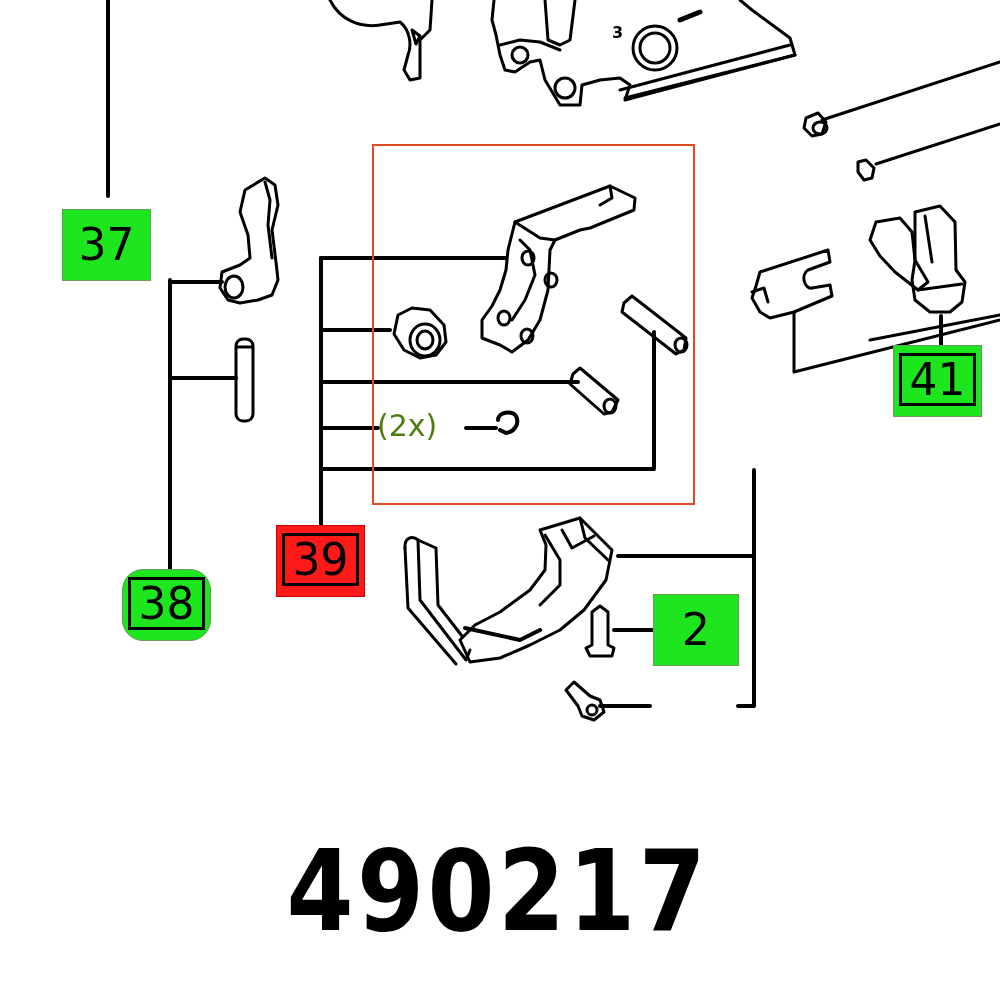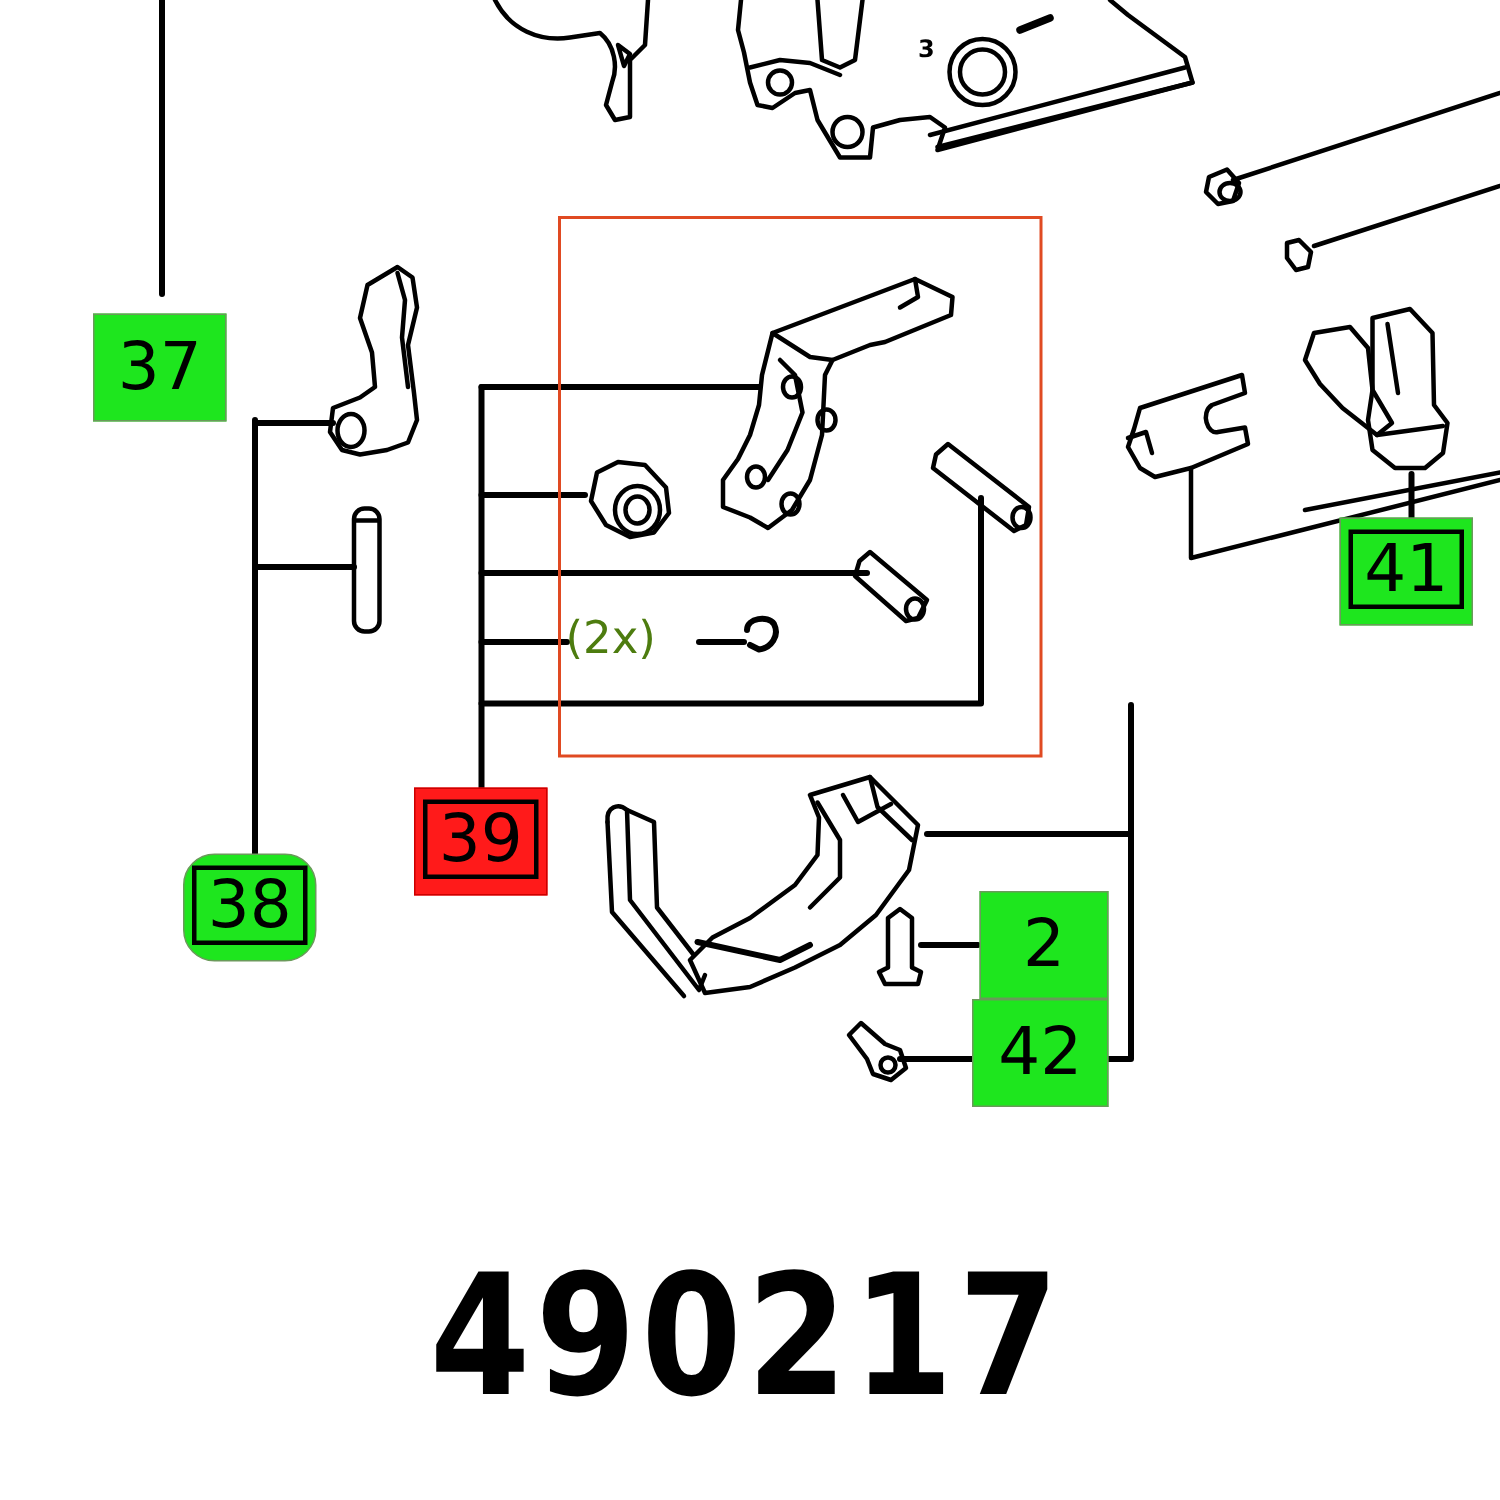--- a/index.html
+++ b/index.html
@@ -173,19 +173,16 @@
   <div class="label plain" style="left:893px;top:345px;width:89px;height:72px;background:#1ee61e;padding:7px 5px 10px 5px;">
     <div class="inner">
         <span>41</span>
       </div>
   </div>
 
   <div class="label plain" style="left:653px;top:594px;width:86px;height:72px;background:#1ee61e;">
     <span>2</span>
   </div>
 
-  <div class="label plain" style="left:648px;top:666px;width:91px;height:72px;background:#1ee61e;">
-    <span>42</span>
-  </div>
 
   
   <div class="part-number">490217</div>
 </div>
 
 </body></html>

